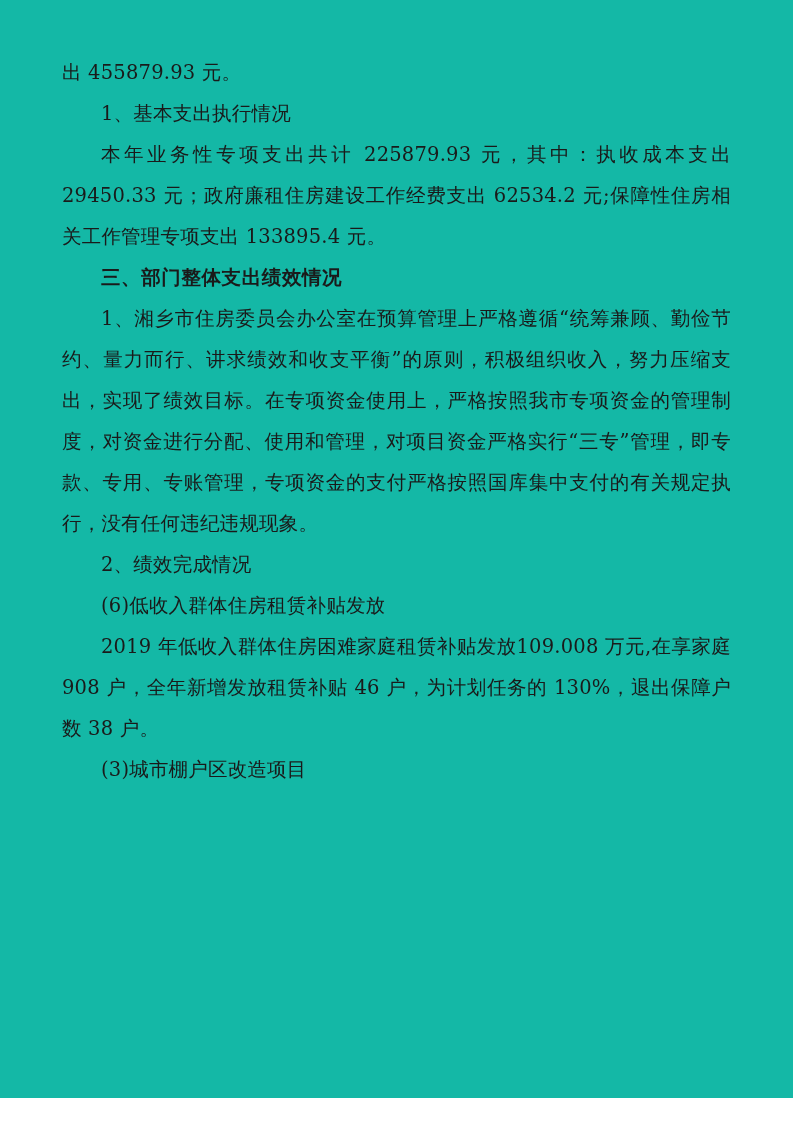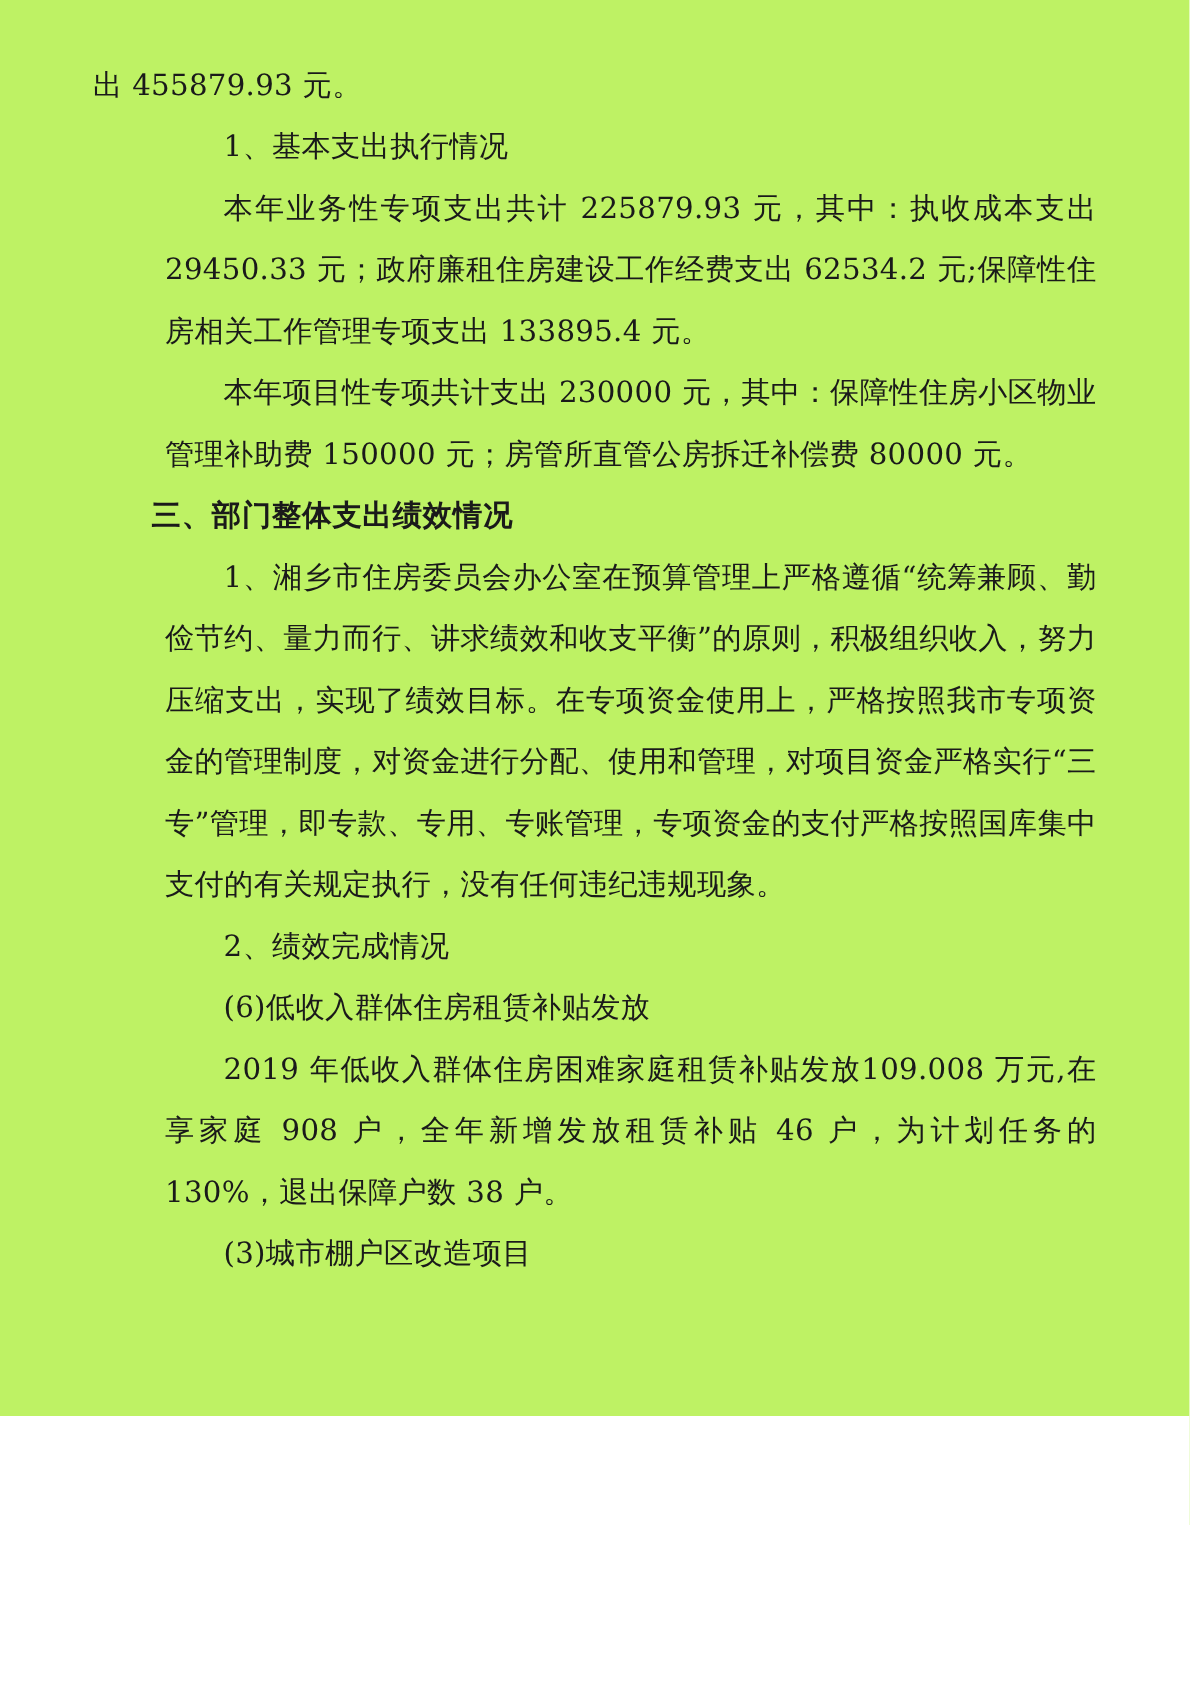--- a/index.html
+++ b/index.html
@@ -10,39 +10,38 @@
   body {
     width: 793px;
     height: 1122px;
     font-family: "DejaVu Serif", "Liberation Serif", serif;
     color: #1a1a1a;
     overflow: hidden;
   }
   .page {
     position: relative;
     width: 793px;
-    height: 944px;
+    height: 1098px;
     box-sizing: border-box;
-    padding: 36px 62px 40px 62px;
-    background: #bef264;
+    padding: 52px 62px 40px 62px;
+    background: #14b8a6;
   }
   .doc-body {
     font-size: 19.5px;
     line-height: 41px;
     letter-spacing: 0.2px;
     text-align: justify;
     text-justify: inter-ideograph;
   }
   p {
     margin: 0;
     padding: 0;
   }
   .para {
     text-indent: 2em;
-    margin-left: 48px;
   }
   .noindent {
     text-indent: 0;
   }
   .heading {
     text-indent: 2em;
     font-weight: bold;
     letter-spacing: 0.6px;
   }
 </style>
@@ -54,21 +53,20 @@
 
     <p class="noindent">出 455879.93 元。</p>
 
     <p class="para">1、基本支出执行情况</p>
 
 
 
     <p class="para">本年业务性专项支出共计 225879.93 元，其中：执收成本支出 29450.33 元；政府廉租住房建设工作经费支出 62534.2 元;保障性住房相关工作管理专项支出 133895.4 元。</p>
 
 
-    <p class="para">本年项目性专项共计支出 230000 元，其中：保障性住房小区物业管理补助费 150000 元；房管所直管公房拆迁补偿费 80000 元。</p>
 
     <p class="heading">三、部门整体支出绩效情况</p>
 
     <p class="para">1、湘乡市住房委员会办公室在预算管理上严格遵循“统筹兼顾、勤俭节约、量力而行、讲求绩效和收支平衡”的原则，积极组织收入，努力压缩支出，实现了绩效目标。在专项资金使用上，严格按照我市专项资金的管理制度，对资金进行分配、使用和管理，对项目资金严格实行“三专”管理，即专款、专用、专账管理，专项资金的支付严格按照国库集中支付的有关规定执行，没有任何违纪违规现象。</p>
 
     <p class="para">2、绩效完成情况</p>
 
     <p class="para">(6)低收入群体住房租赁补贴发放</p>
 
     <p class="para">2019 年低收入群体住房困难家庭租赁补贴发放109.008 万元,在享家庭 908 户，全年新增发放租赁补贴 46 户，为计划任务的 130%，退出保障户数 38 户。</p>

